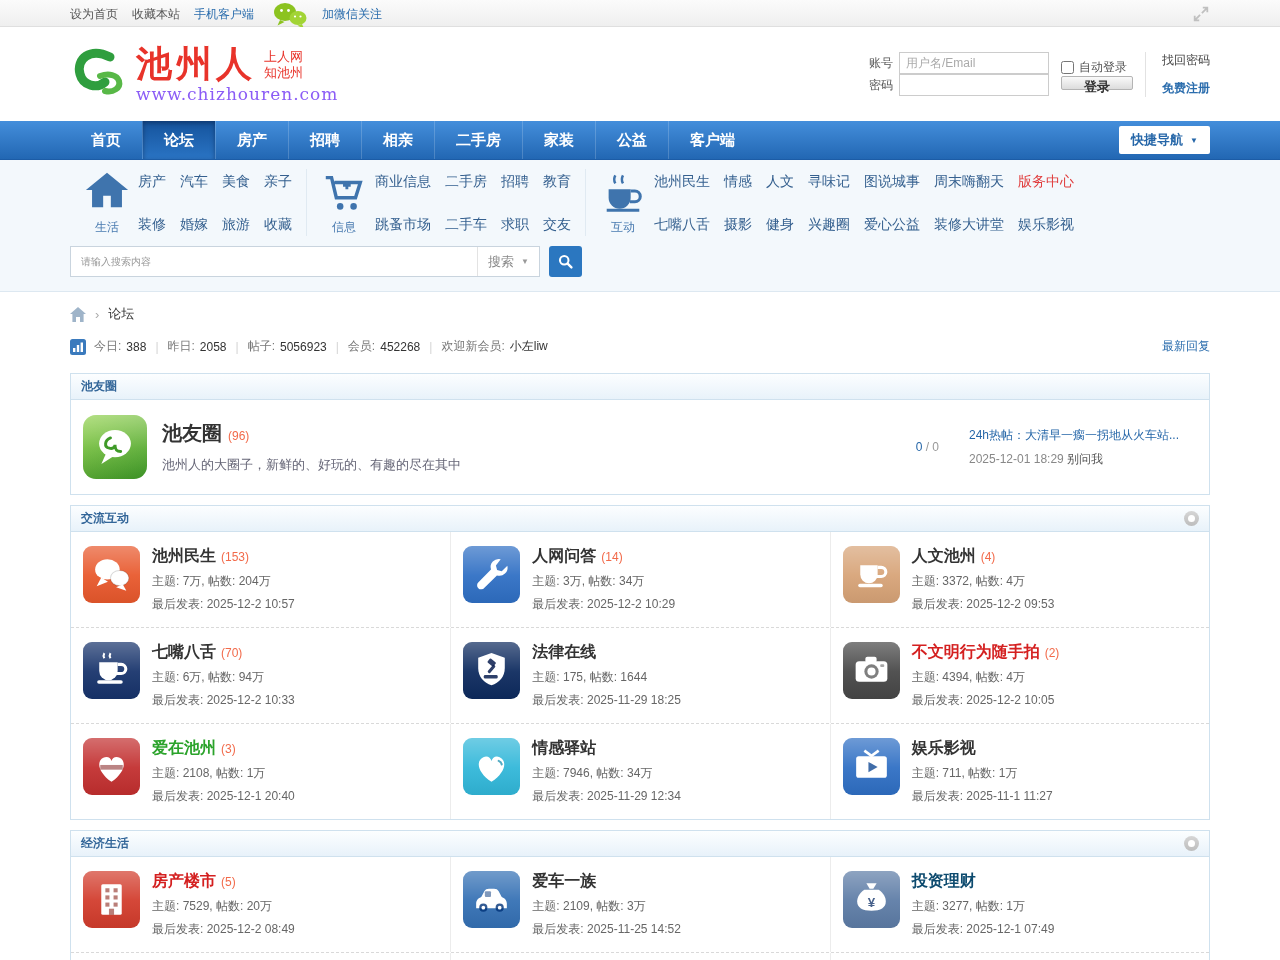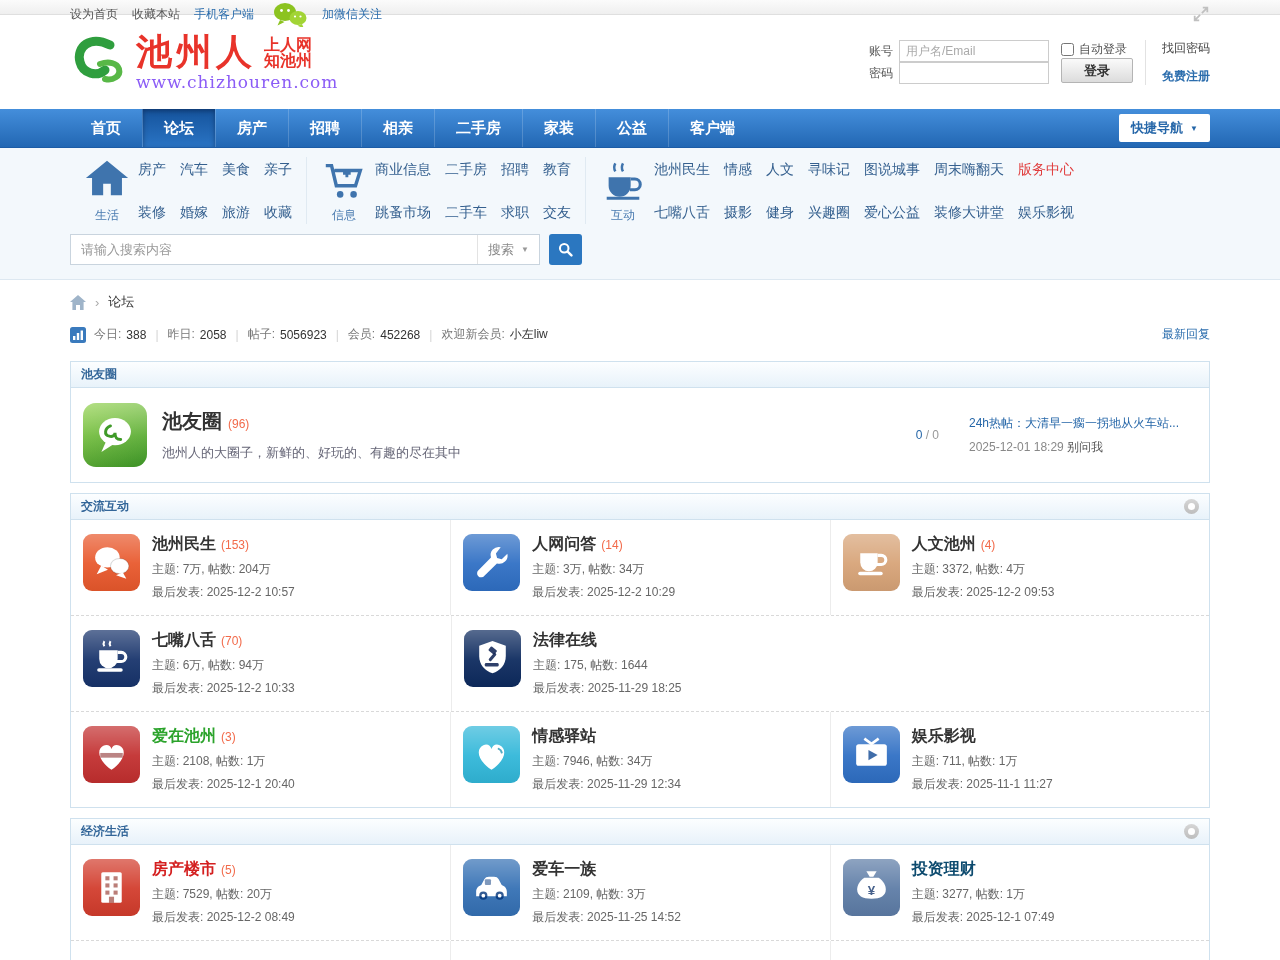--- a/index.html
+++ b/index.html
@@ -3,47 +3,47 @@
 <meta charset="utf-8">
 <style>
 *{box-sizing:border-box}
 html,body{margin:0;padding:0}
 body{width:1280px;height:960px;overflow:hidden;background:#fff;color:#333;
      font-family:"Liberation Sans","DejaVu Sans",sans-serif;font-size:12px}
 a{text-decoration:none;cursor:pointer}
 .wrap{width:1140px;margin:0 auto;position:relative}
 
 
-.topbar{height:15px;background:linear-gradient(#fbfbfb,#efefef);border-bottom:1px solid #dfdfdf}
+.topbar{height:27px;background:linear-gradient(#fbfbfb,#efefef);border-bottom:1px solid #dfdfdf}
 .topbar .wrap{display:flex;align-items:center;height:28px;gap:14px}
 .tb-link{color:#555}
 .tb-link.blue{color:#2b6dad}
 .tb-wechat{display:inline-flex;width:36px;height:26px;margin-left:4px}
 .tb-spacer{flex:1}
 .tb-full{display:inline-flex;width:18px;height:18px}
 
 
 .header{height:94px;background:#fff}
 .header .wrap{display:flex;align-items:center;justify-content:space-between;height:94px}
 .logo{display:flex;align-items:center;gap:6px}
 .logo-mono{width:60px;height:60px}
 .logo-text{display:flex;flex-direction:column}
 .logo-row{display:flex;align-items:flex-end;gap:8px}
 .logo-name{font-family:"DejaVu Serif","Liberation Serif",serif;font-size:36px;font-weight:bold;
            color:#e8332a;line-height:1;letter-spacing:4px}
-.logo-tags{display:flex;flex-direction:column;color:#e8332a;font-size:16px;font-weight:bold;line-height:16px}
+.logo-tags{display:flex;flex-direction:column;color:#e8332a;font-size:13px;font-weight:normal;line-height:16px}
 .logo-url{font-family:"DejaVu Serif","Liberation Serif",serif;color:#8b5cf6;font-size:17px;margin-top:3px;letter-spacing:1px}
 .login{display:flex;align-items:center;gap:12px}
 .login-col{display:flex;flex-direction:column;}
 .login-row{display:flex;align-items:center;gap:6px;color:#555}
 .login-row input[type=text],.login-row input[type=password]{width:150px;height:22px;border:1px solid #ccc;padding:0 6px;font-size:12px;color:#333}
 .login-row input::placeholder{color:#aaa}
 .chk-row{display:flex;align-items:center;gap:5px;color:#555}
 .chk-row input{width:13px;height:13px;margin:0}
-.login-btn{width:72px;height:25px;border:1px solid #b4b4b4;border-radius:2px;
+.login-btn{width:72px;height:14px;border:1px solid #b4b4b4;border-radius:2px;
            background:linear-gradient(#fafafa,#dcdcdc);font-weight:bold;color:#333;font-size:13px;cursor:pointer}
 .login-links{border-left:1px solid #e2e2e2;padding-left:16px;display:flex;flex-direction:column;gap:11px}
 .login-links .l1{color:#444}
 .login-links .l2{color:#2b6dad;font-weight:bold}
 
 
 .nav{background:linear-gradient(#448edb,#2267b3);border-bottom:1px solid #1c5ca6}
 .nav .wrap{display:flex;height:38px;align-items:stretch}
 .nav-item{color:#fff;font-size:15px;font-weight:bold;line-height:38px;padding:0 21px}
 .nav-item + .nav-item{border-left:1px solid rgba(255,255,255,.18)}
@@ -59,21 +59,21 @@
 .sn-group + .sn-group{border-left:1px solid #e0eaf2}
 .sn-head{width:46px;text-align:center;margin-right:8px}
 .sn-head .sn-ic{width:26px;height:26px;margin:0 auto}
 .sn-head .sn-label{color:#4a7bb0;font-size:12px;margin-top:1px}
 .sn-links{display:flex;flex-direction:column;justify-content:space-between}
 .sn-row{display:flex;gap:14px;line-height:24px;font-size:14px}
 .sn-link{color:#35608f}
 .sn-link.red{color:#e03c3c}
 .search-row{display:flex;align-items:center;padding:3px 0 14px}
 .search-box{display:flex;width:470px;height:31px;background:#fff;border:1px solid #c9d4de;align-items:stretch}
-.search-box input{flex:1;border:0;outline:none;padding:0 10px;font-size:13px;color:#be185d}
+.search-box input{flex:1;border:0;outline:none;padding:0 10px;font-size:10px;color:#be185d}
 .search-box input::placeholder{color:#999}
 .search-type{width:62px;border-left:1px solid #e3e3e3;color:#888;display:flex;align-items:center;justify-content:center;gap:7px;font-size:13px}
 .search-caret{font-size:8px;color:#999}
 .search-btn{width:33px;height:31px;background:#2b77c0;border:0;border-radius:3px;margin-left:9px;
             display:flex;align-items:center;justify-content:center;cursor:pointer}
 .search-btn svg{width:17px;height:17px}
 
 
 .crumbs{display:flex;align-items:center;gap:9px;padding:13px 0 7px;font-size:13px;color:#333}
 .crumb-sep{color:#aaa}
@@ -483,20 +483,39 @@
                 </svg>
               </span>
               <div class="f-info">
                 <div class="f-title-row">
                   <a class="f-title" style="color: rgb(51, 51, 51);">法律在线</a>
                 </div>
                 <div class="f-stats">主题: 175, 帖数: 1644</div>
                 <div class="f-last">最后发表: 2025-11-29 18:25</div>
               </div>
             </div>
+            <div class="f-col">
+              <span class="f-icon" style="background: linear-gradient(155deg, rgb(71, 71, 71) 0%, rgb(71, 71, 71) 100%) rgb(71, 71, 71);">
+                <svg viewBox="0 0 44 44">
+                  <rect x="6.5" y="13" width="31" height="20" rx="3.5" fill="#fff"></rect>
+                  <rect x="16" y="8.5" width="11" height="6" rx="2" fill="#fff"></rect>
+                  <circle cx="22" cy="23" r="7" fill="rgba(0,0,0,.5)"></circle>
+                  <circle cx="22" cy="23" r="4" fill="#fff"></circle>
+                  <rect x="30.5" y="16" width="4" height="2.6" rx="1" fill="rgba(0,0,0,.35)"></rect>
+                </svg>
+              </span>
+              <div class="f-info">
+                <div class="f-title-row">
+                  <a class="f-title" style="color: rgb(212, 32, 32);">不文明行为随手拍</a>
+                  <span class="f-count">(2)</span>
+                </div>
+                <div class="f-stats">主题: 4394, 帖数: 4万</div>
+                <div class="f-last">最后发表: 2025-12-2 10:05</div>
+              </div>
+            </div>
           </div>
           <div class="f-row">
             <div class="f-col">
               <span class="f-icon" style="background: linear-gradient(155deg, rgb(194, 47, 47) 0%, rgb(194, 47, 47) 100%) rgb(194, 47, 47);">
                 <svg viewBox="0 0 44 44">
                   <path d="M22 37 C9 28 7 17 14 13.5 c4-2 7 0 8 3 1-3 4-5 8-3 7 3.5 5 14.5-8 23.5 Z" fill="#fff"></path>
                   <rect x="11" y="20.5" width="22" height="4.6" fill="rgba(120,10,10,.5)"></rect>
                 </svg>
               </span>
               <div class="f-info">

